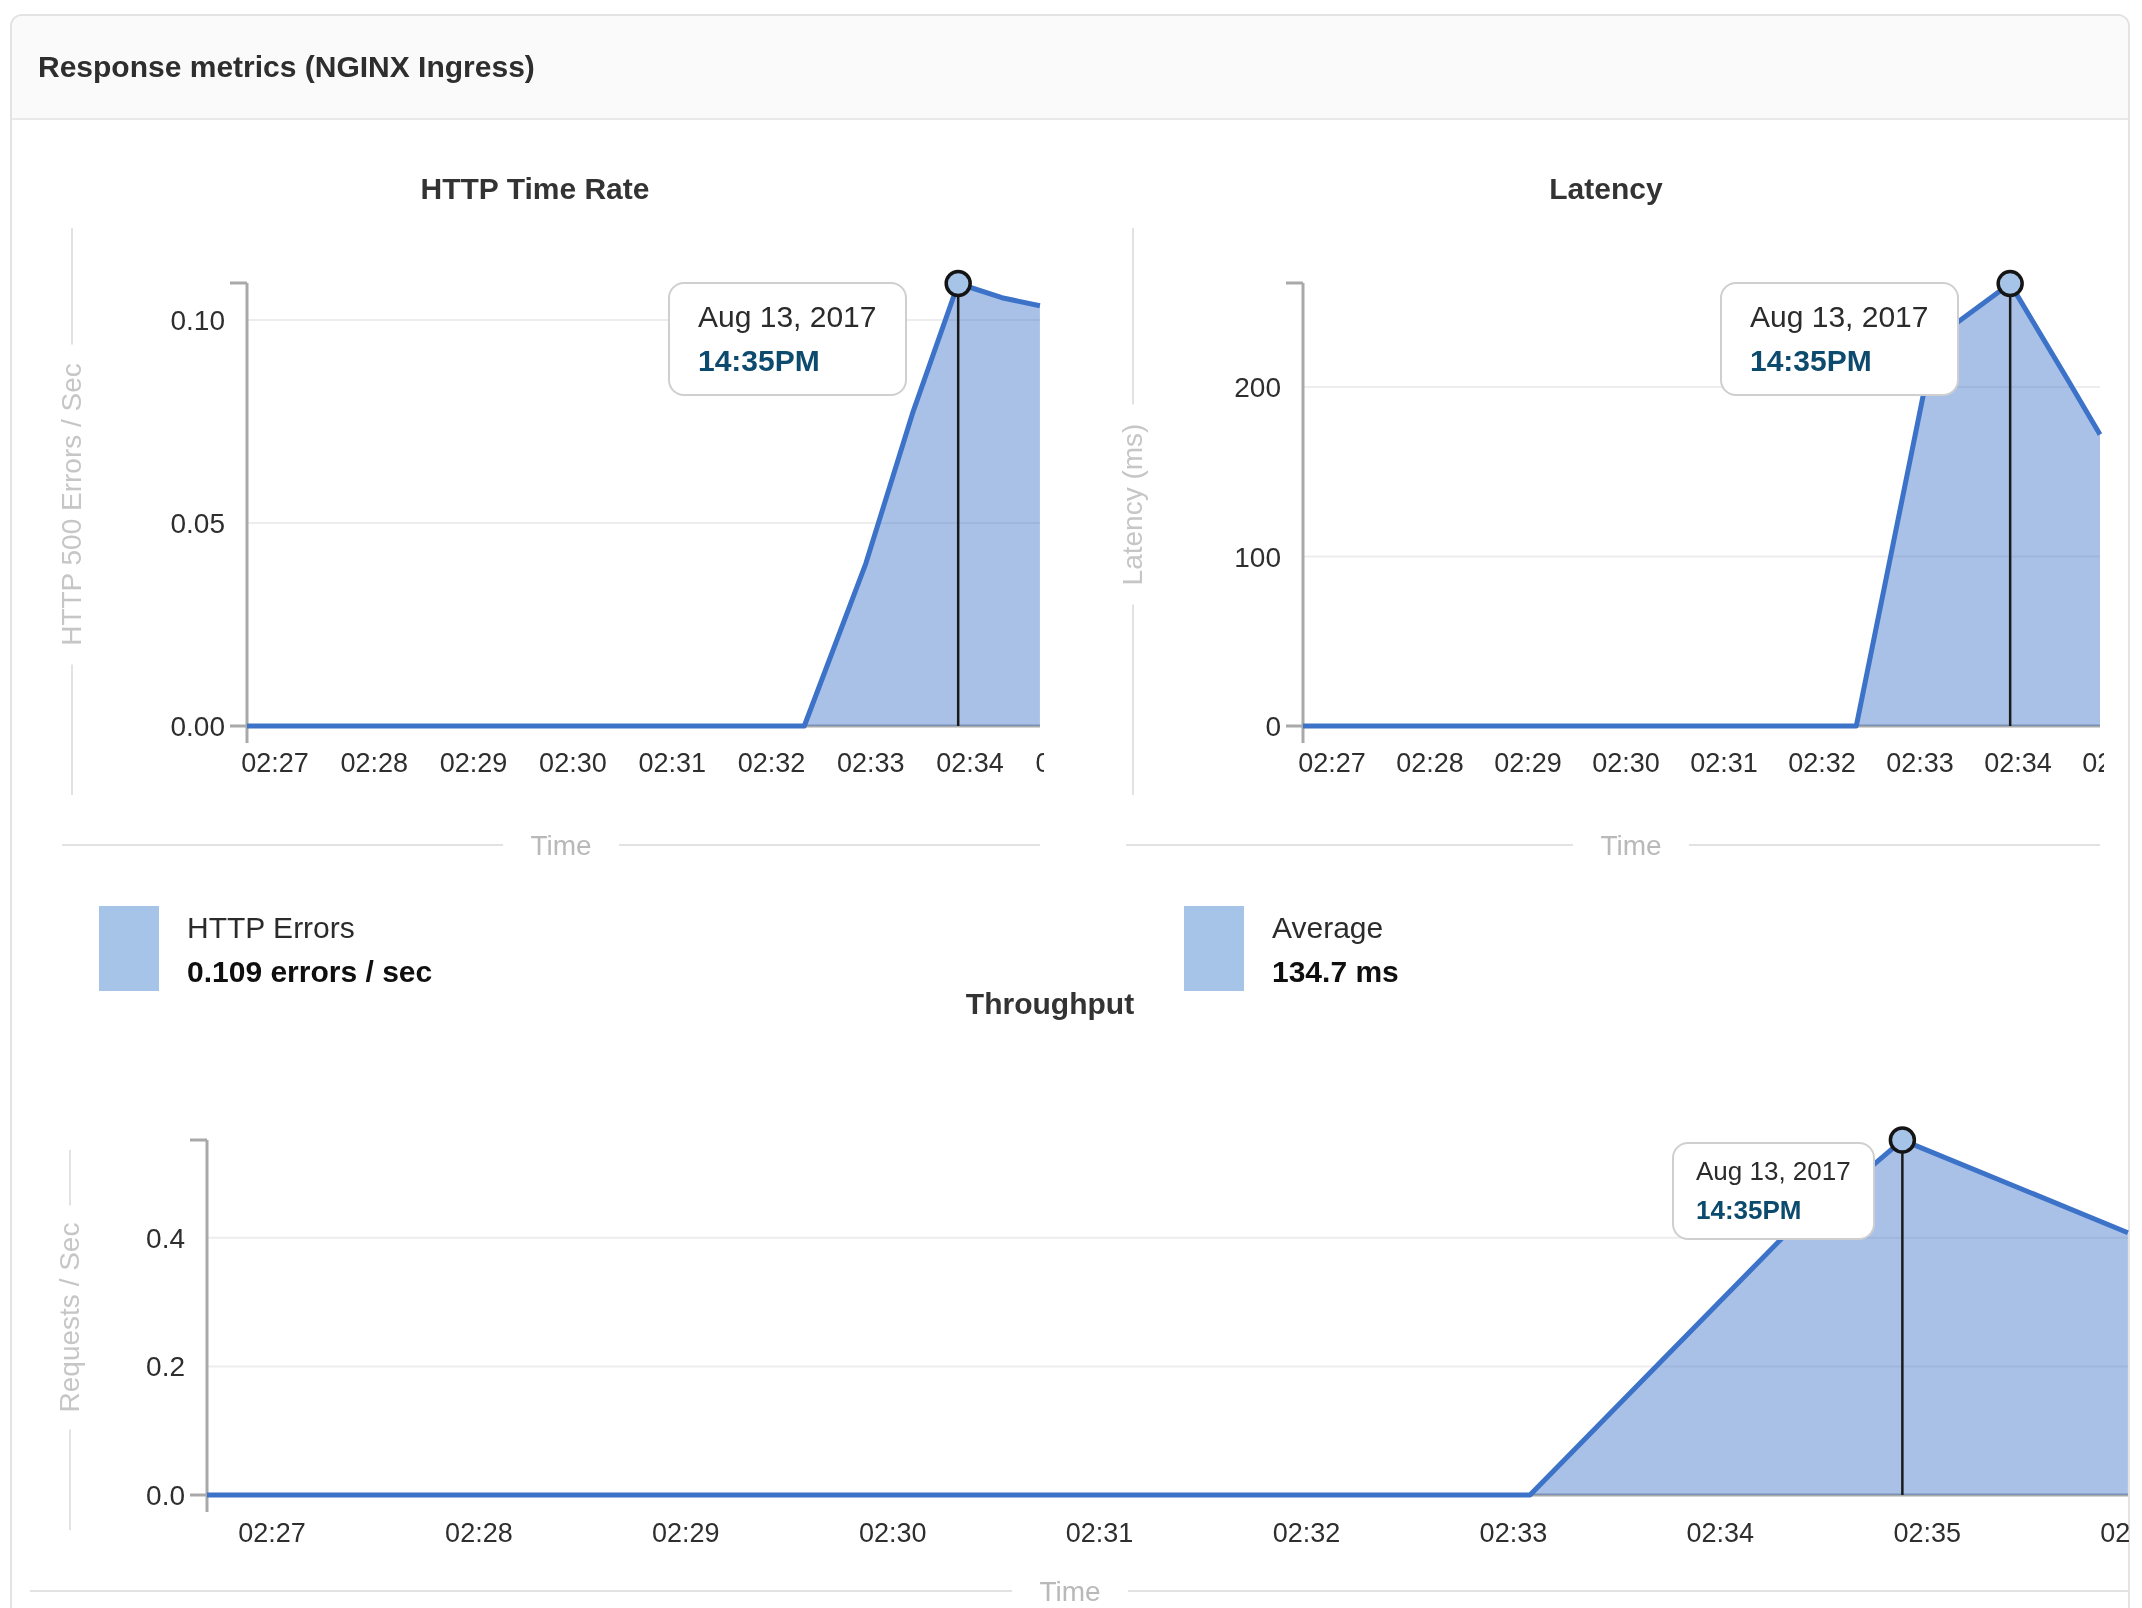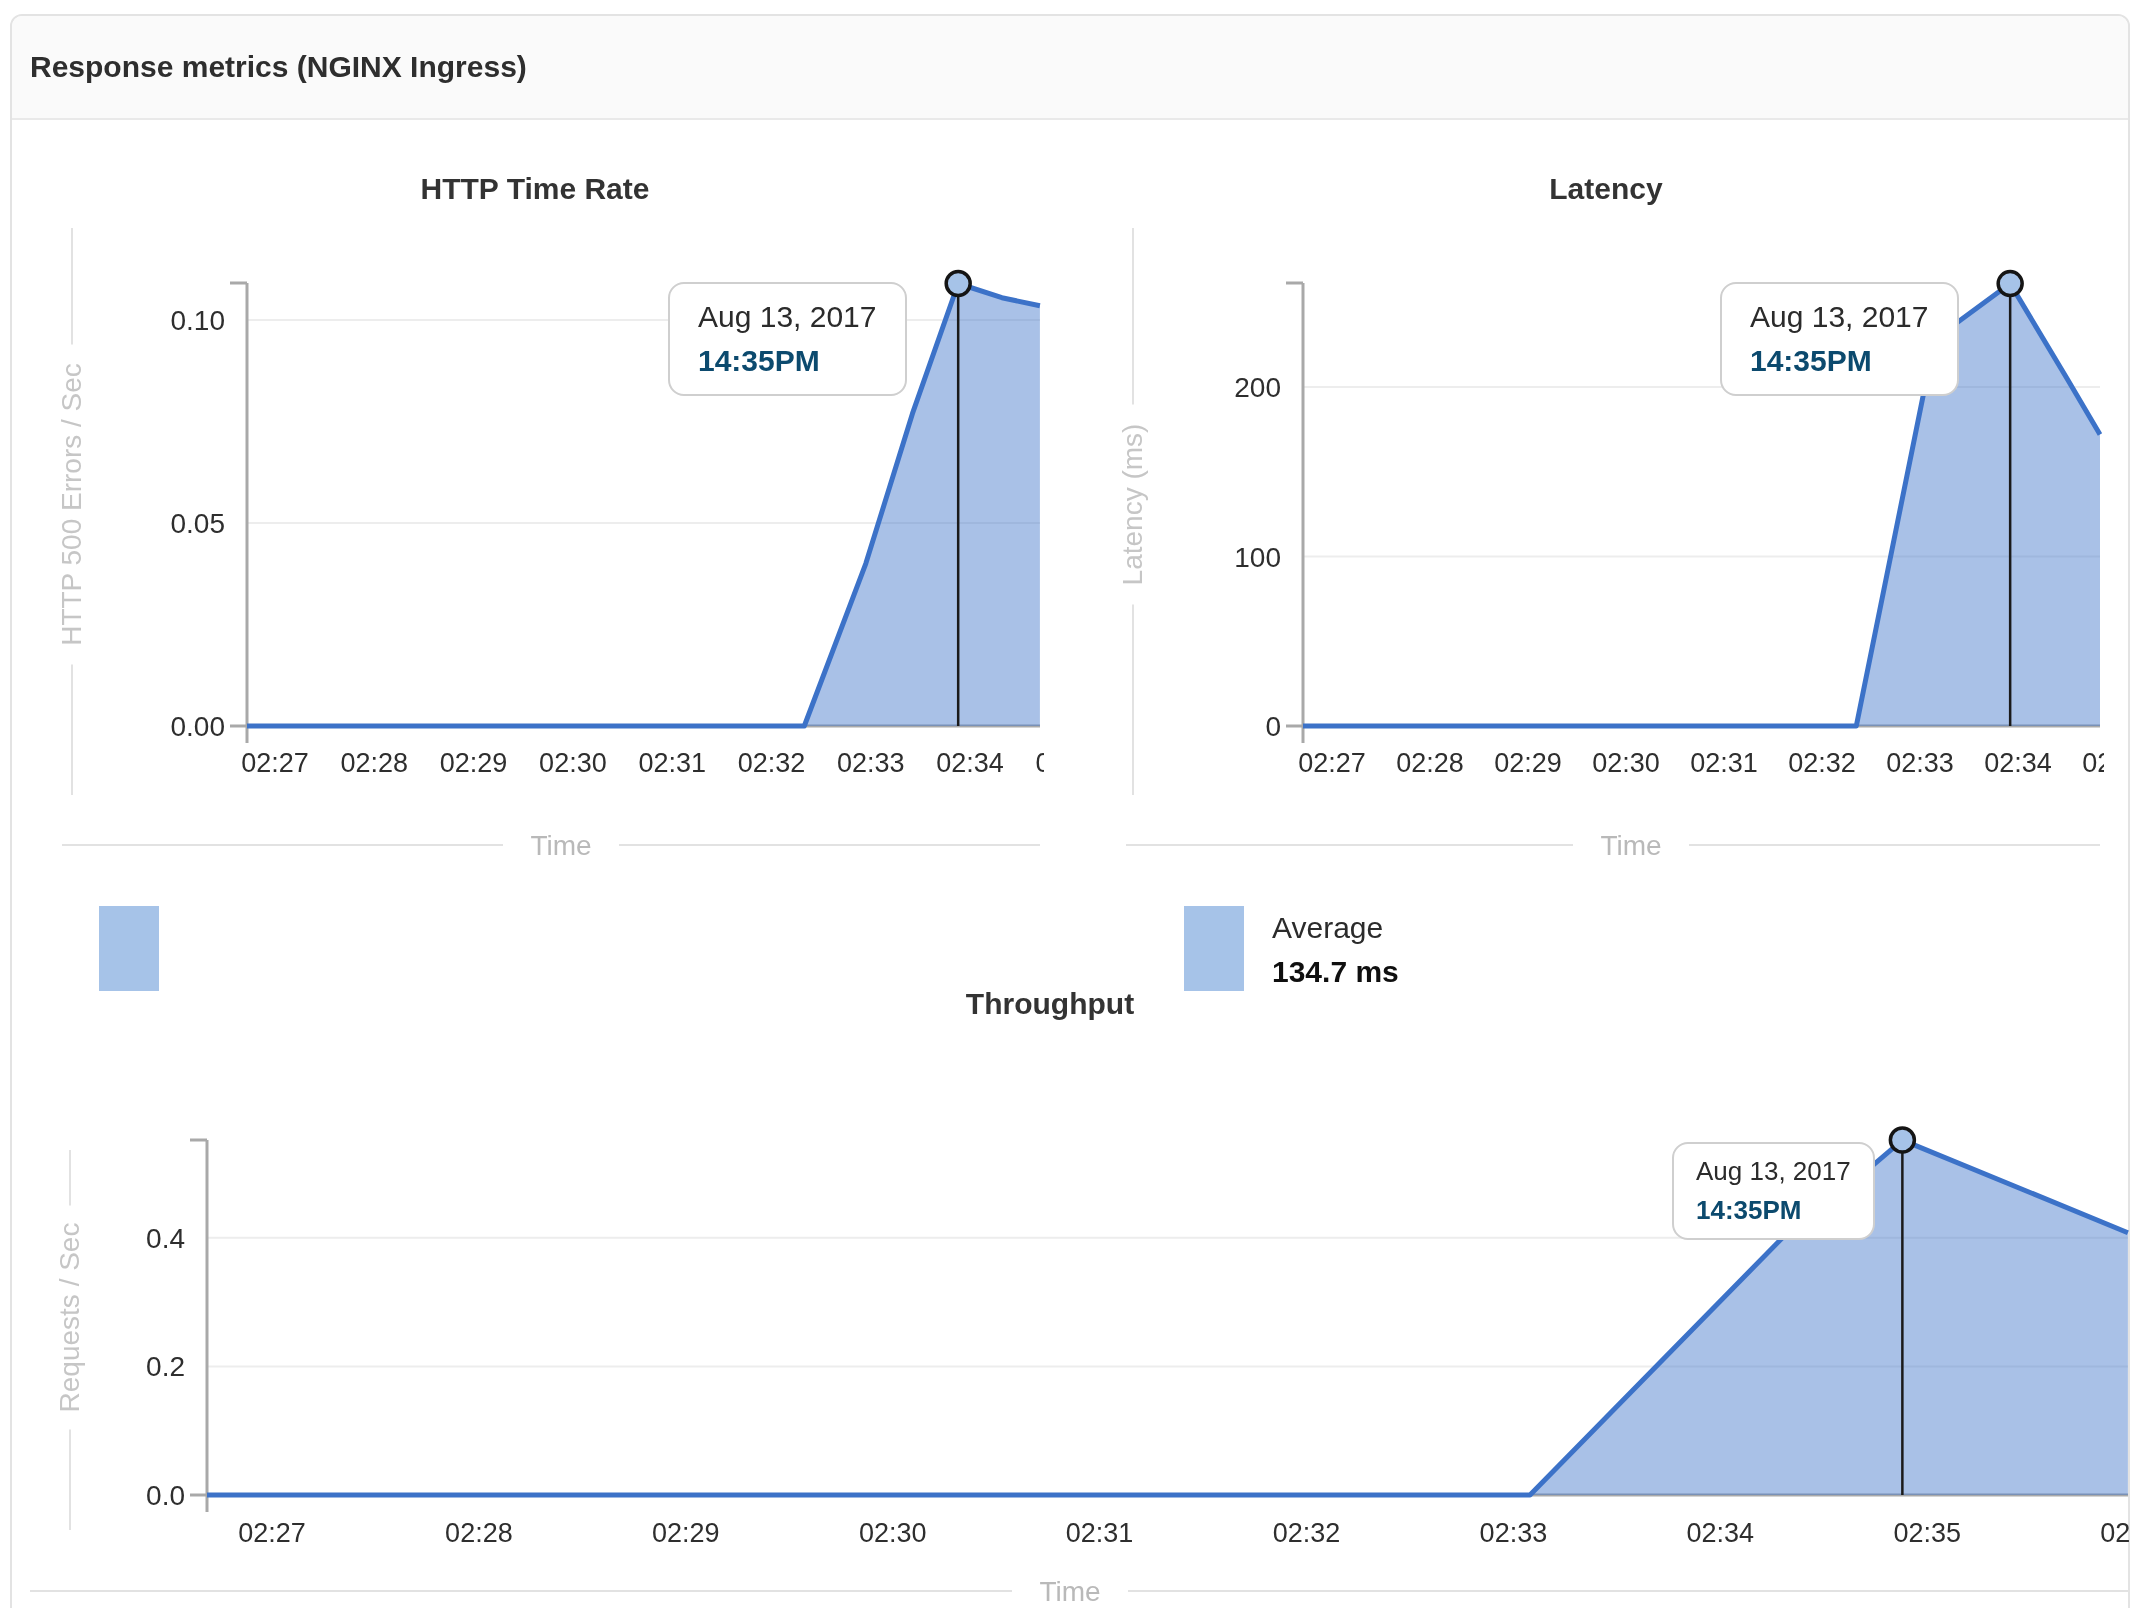--- a/index.html
+++ b/index.html
@@ -7,21 +7,21 @@
     width:2142px;height:1608px;overflow:hidden;background:#ffffff;
     font-family:"Liberation Sans", sans-serif;position:relative;
   }
   .panel{
     position:absolute;left:10px;top:14px;width:2120px;height:1700px;
     border:2px solid #e3e3e3;border-radius:12px;background:#ffffff;
     box-sizing:border-box;z-index:0;
   }
   .panel-header{
     height:102px;background:#fafafa;border-bottom:2px solid #e9e9e9;
-    border-radius:10px 10px 0 0;display:flex;align-items:center;padding-left:18px;
+    border-radius:10px 10px 0 0;display:flex;align-items:center;padding-left:26px;
   }
   .panel-title{font-size:30px;font-weight:700;color:#2e2e2e;}
   svg.chart{position:absolute;z-index:2;overflow:hidden;}
   svg text{font-family:"Liberation Sans", sans-serif;}
   .tick{font-size:27px;}
   .ytick{font-size:28px;}
   .axis-title{font-size:28px;}
   .chart-title{
     position:absolute;font-size:30px;font-weight:700;color:#333333;
     text-align:center;z-index:3;
@@ -175,20 +175,24 @@
   <div class="tt-date">Aug 13, 2017</div>
   <div class="tt-time">14:35PM</div>
 </div>
 <div class="tooltip small" style="left:1672px;top:1142px;">
   <div class="tt-date">Aug 13, 2017</div>
   <div class="tt-time">14:35PM</div>
 </div>
 
 <div class="legend" style="left:99px;top:906px;">
   <div class="swatch" style="background: rgb(166, 195, 232);"></div>
+  <div class="ltext">
+    <div class="lbl">HTTP Errors</div>
+    <div class="lval">0.109 errors / sec</div>
+  </div>
 </div>
 <div class="legend" style="left:1156px;top:906px;padding-left:28px;">
   <div class="swatch" style="background: rgb(166, 195, 232);"></div>
   <div class="ltext">
     <div class="lbl">Average</div>
     <div class="lval">134.7 ms</div>
   </div>
 </div>
 
 </body></html>

